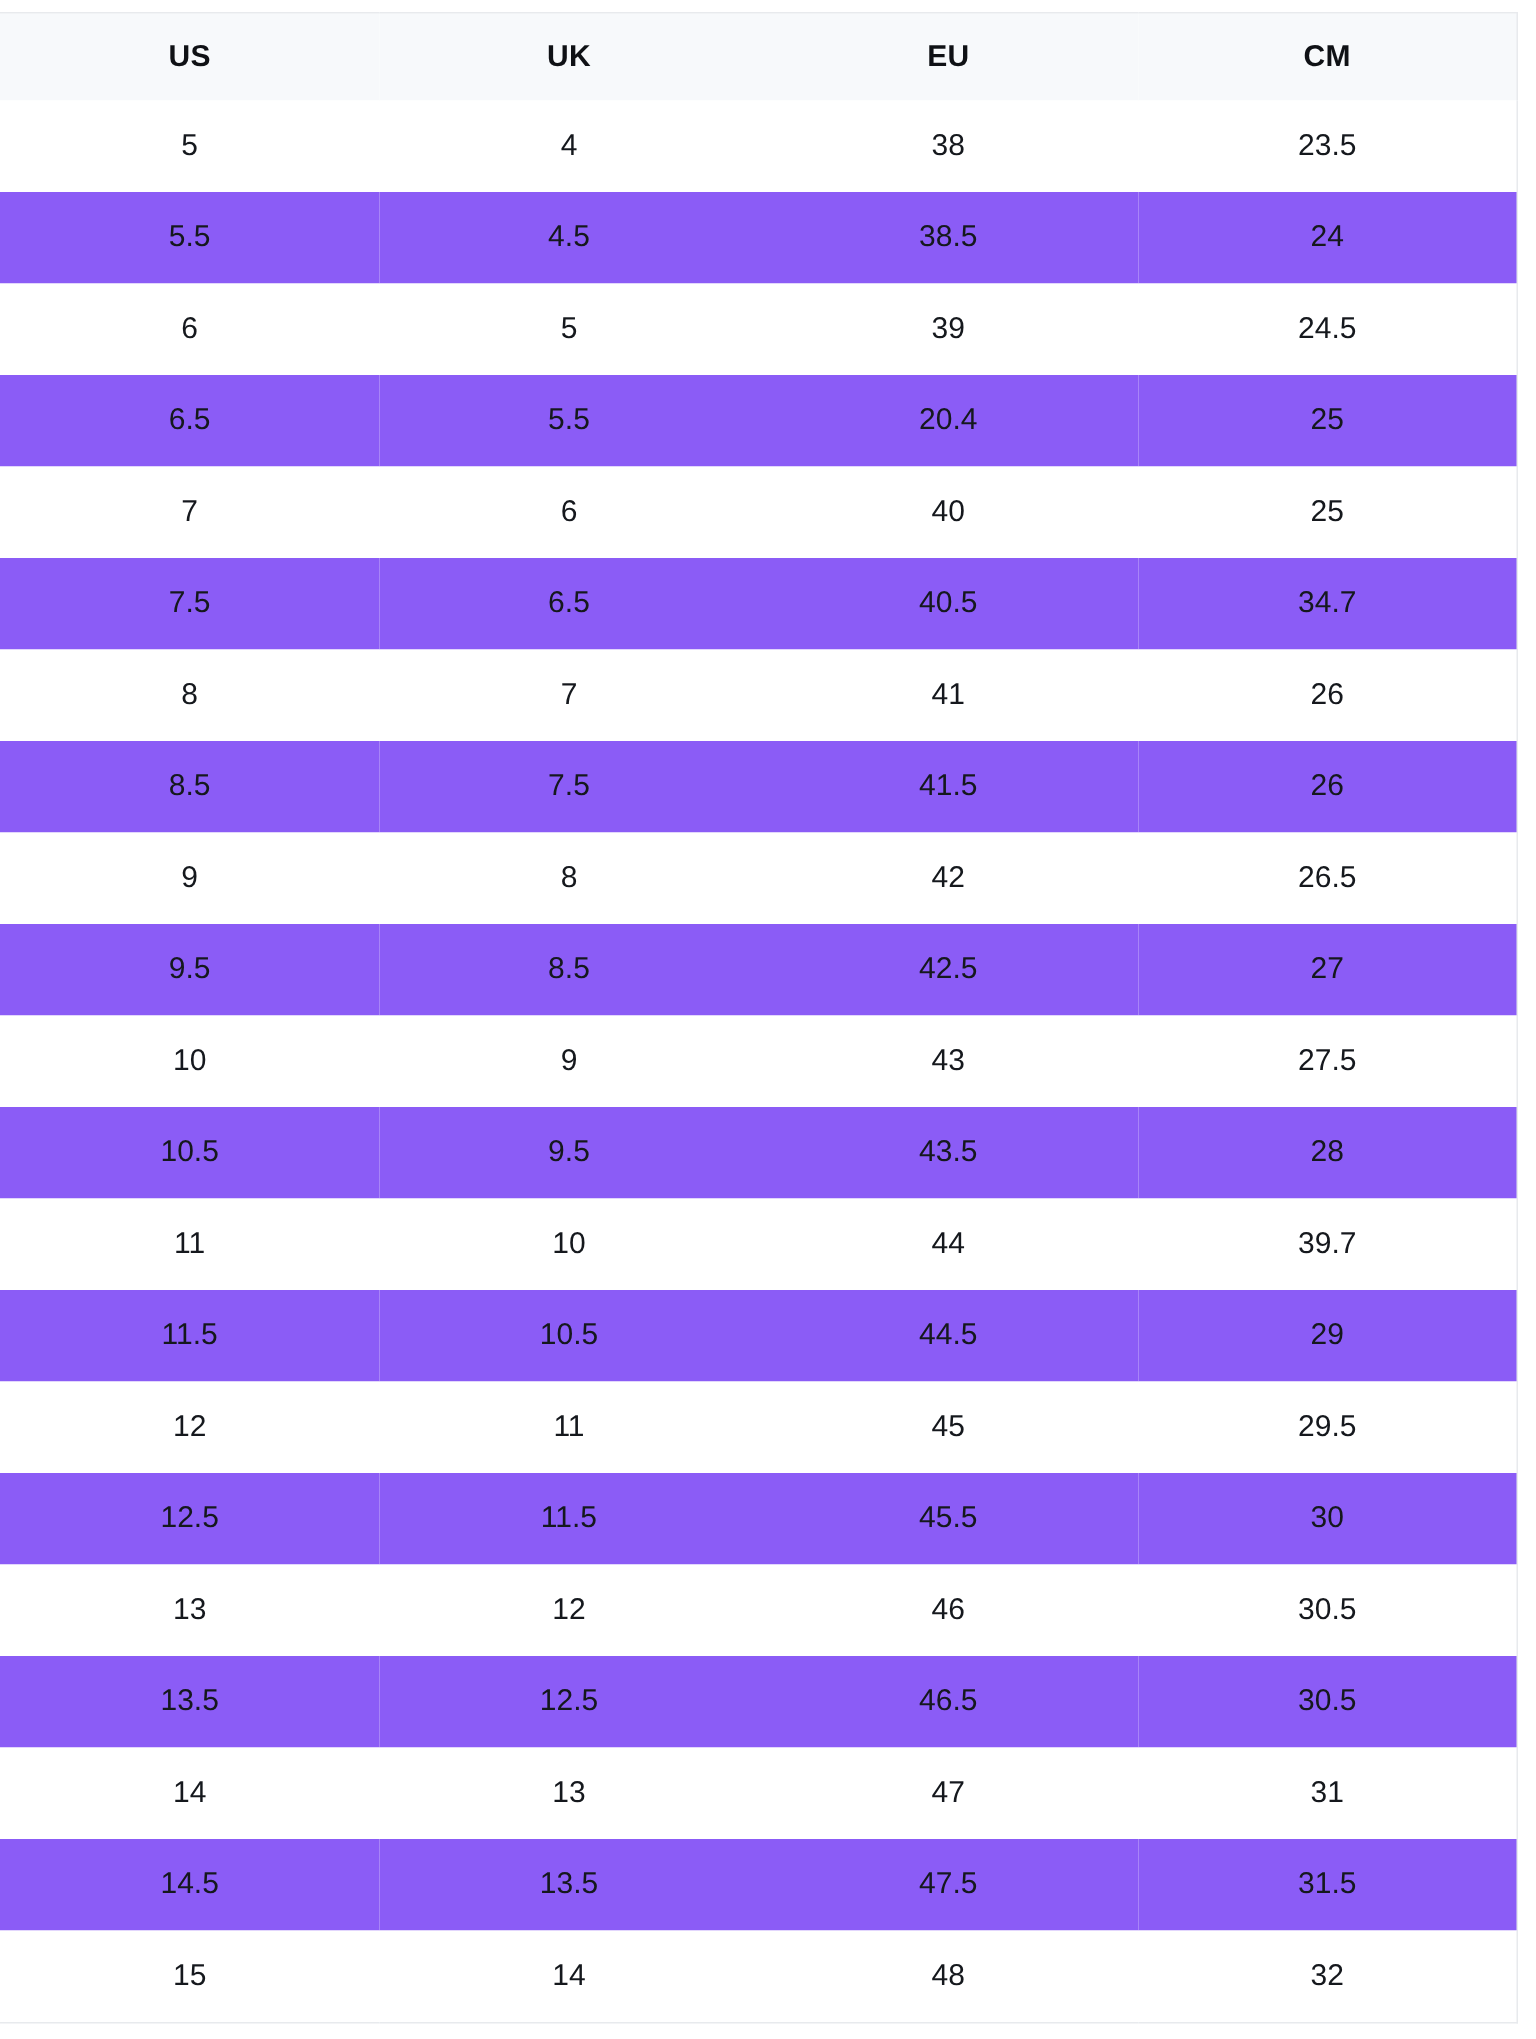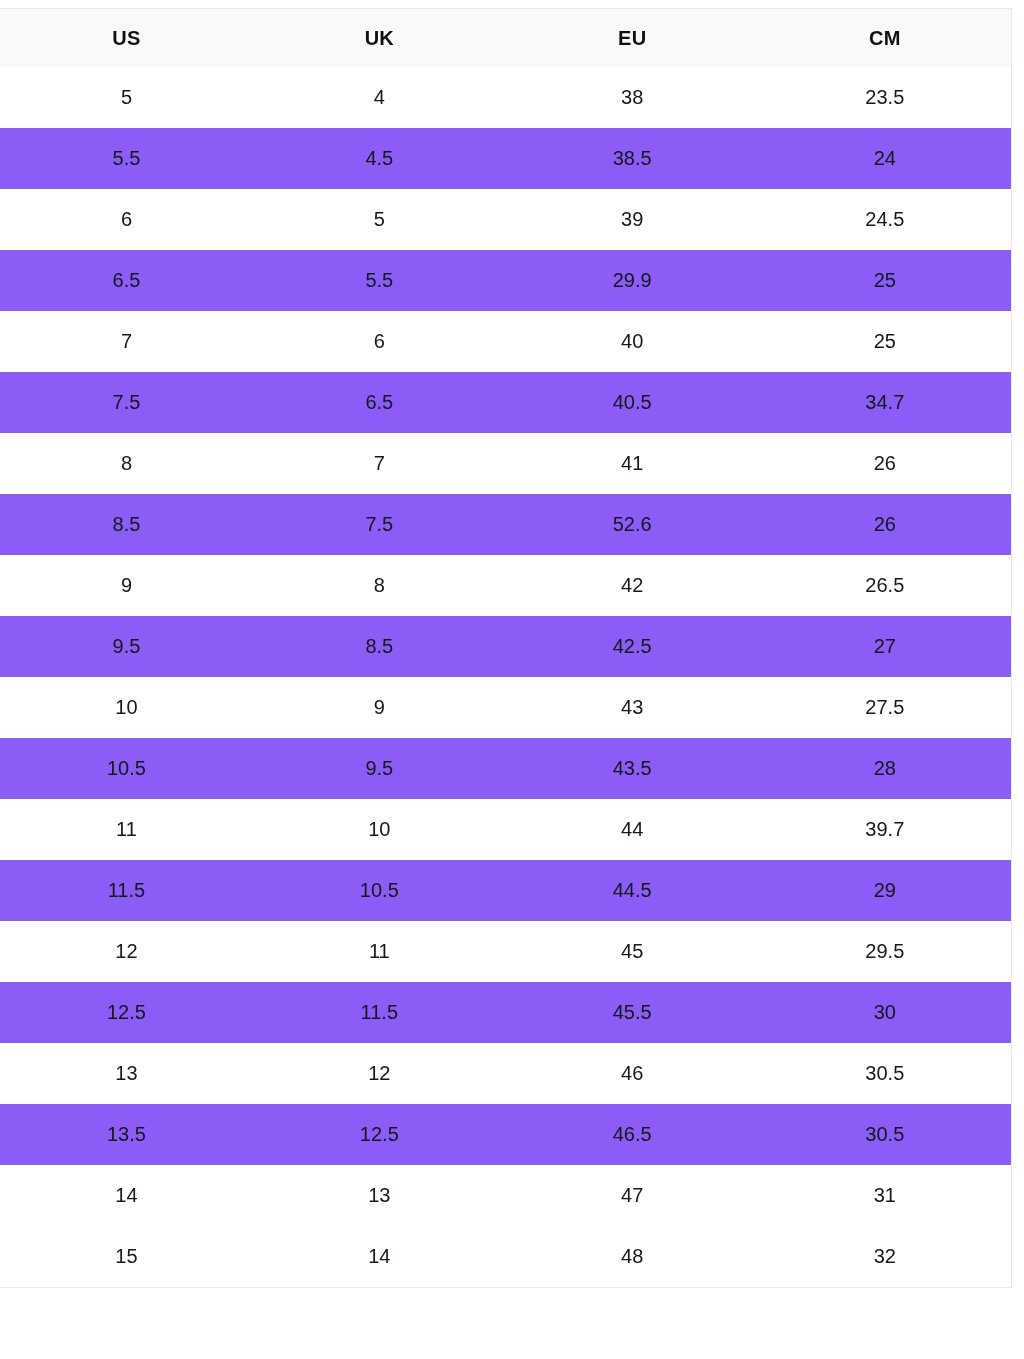--- a/index.html
+++ b/index.html
@@ -106,21 +106,21 @@
         </tr>
         <tr class="data-row">
           <td>6</td>
           <td>5</td>
           <td>39</td>
           <td>24.5</td>
         </tr>
         <tr class="data-row striped">
           <td>6.5</td>
           <td>5.5</td>
-          <td>29.9</td>
+          <td>20.4</td>
           <td>25</td>
         </tr>
         <tr class="data-row">
           <td>7</td>
           <td>6</td>
           <td>40</td>
           <td>25</td>
         </tr>
         <tr class="data-row striped">
           <td>7.5</td>
@@ -130,21 +130,21 @@
         </tr>
         <tr class="data-row">
           <td>8</td>
           <td>7</td>
           <td>41</td>
           <td>26</td>
         </tr>
         <tr class="data-row striped">
           <td>8.5</td>
           <td>7.5</td>
-          <td>52.6</td>
+          <td>41.5</td>
           <td>26</td>
         </tr>
         <tr class="data-row">
           <td>9</td>
           <td>8</td>
           <td>42</td>
           <td>26.5</td>
         </tr>
         <tr class="data-row striped">
           <td>9.5</td>
@@ -199,20 +199,26 @@
           <td>12.5</td>
           <td>46.5</td>
           <td>30.5</td>
         </tr>
         <tr class="data-row">
           <td>14</td>
           <td>13</td>
           <td>47</td>
           <td>31</td>
         </tr>
+        <tr class="data-row striped">
+          <td>14.5</td>
+          <td>13.5</td>
+          <td>47.5</td>
+          <td>31.5</td>
+        </tr>
         <tr class="data-row">
           <td>15</td>
           <td>14</td>
           <td>48</td>
           <td>32</td>
         </tr>
       </tbody>
   </table>
 </div>
 

